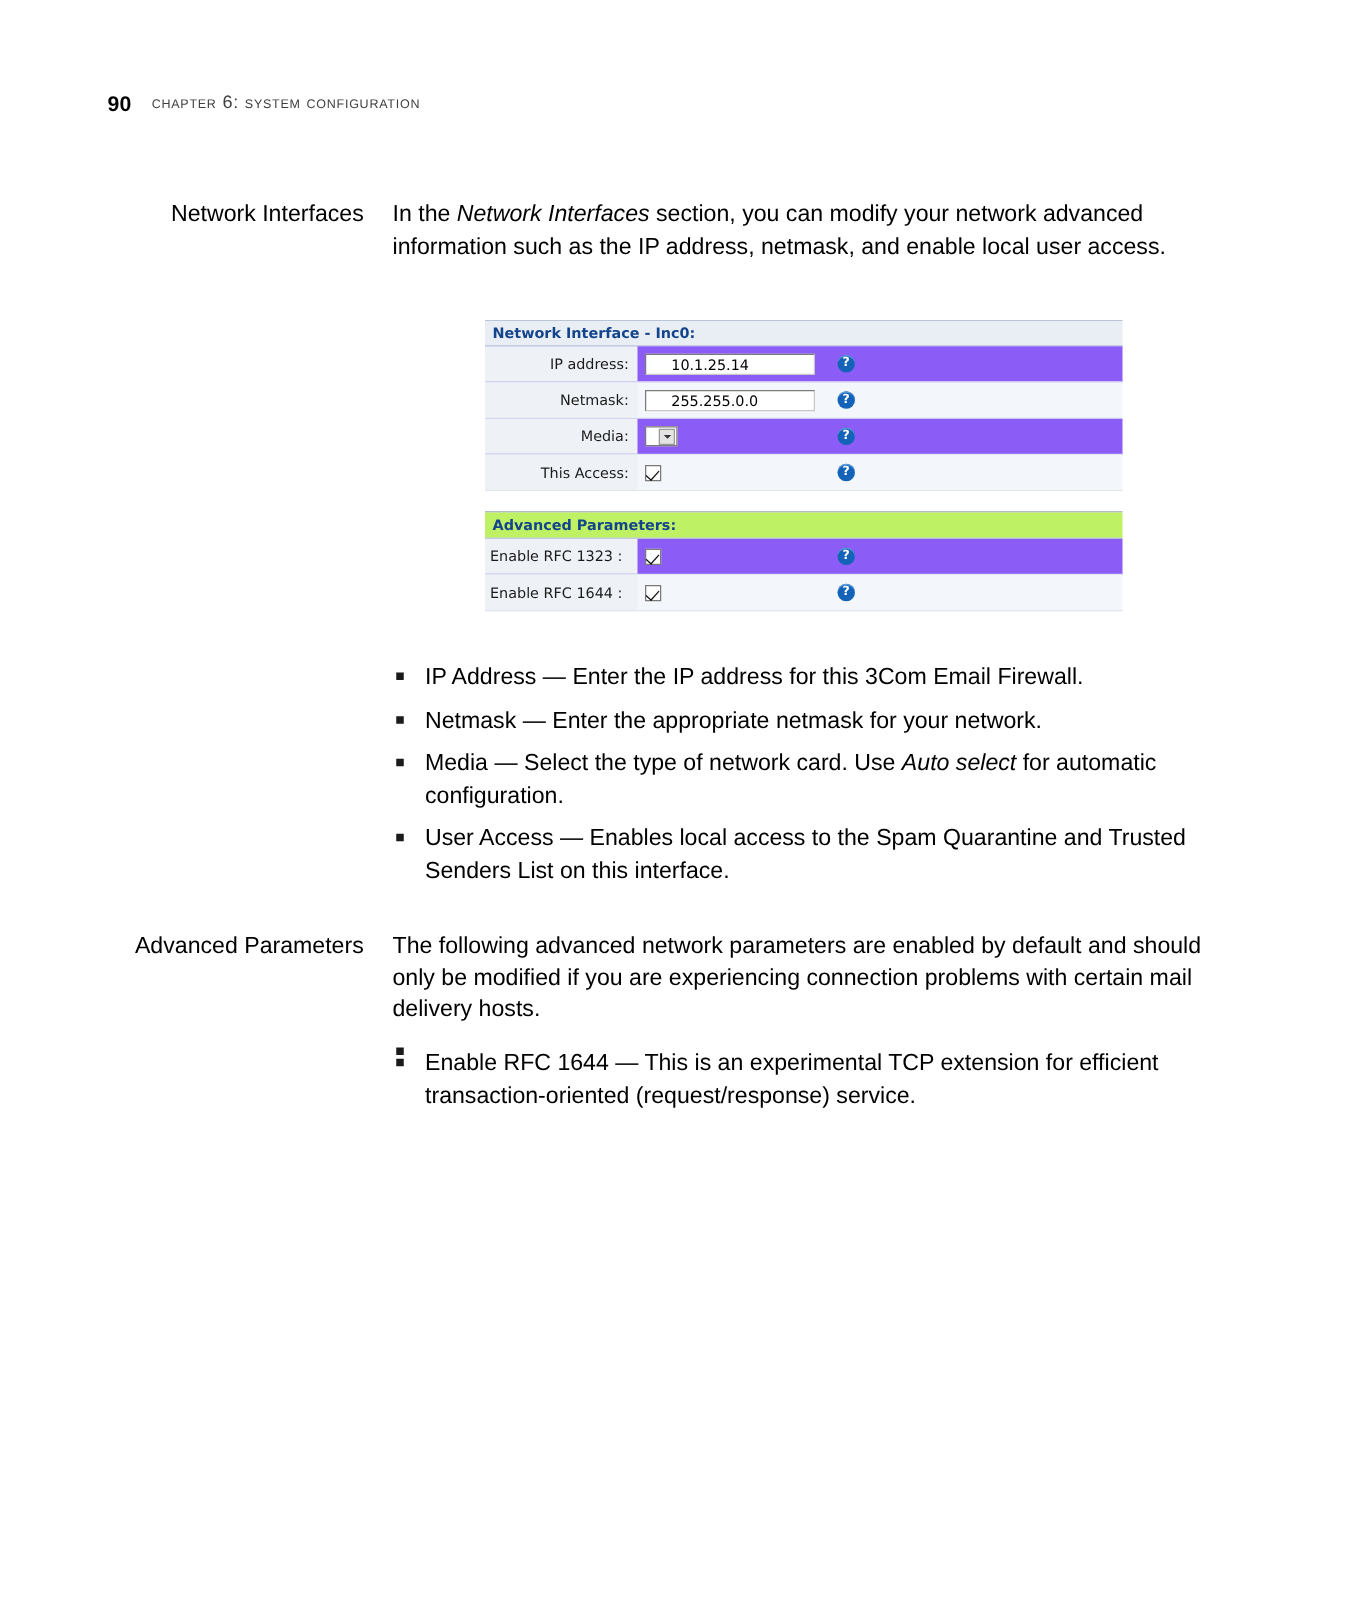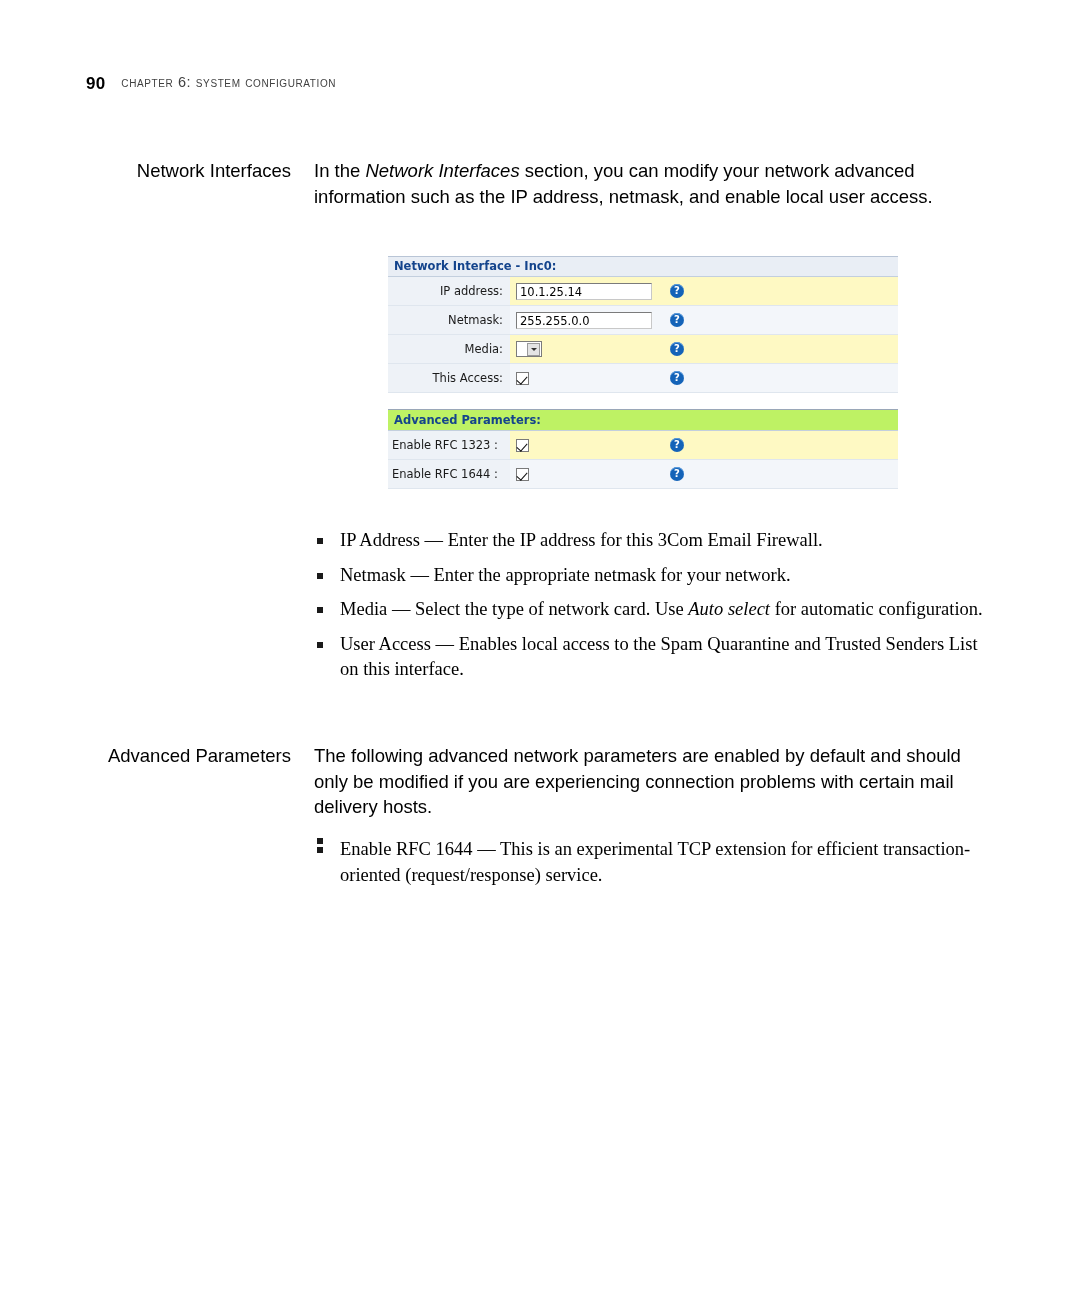--- a/index.html
+++ b/index.html
@@ -67,21 +67,20 @@
     margin: 0;
     padding: 0;
     list-style: none;
     font-size: 18.5px;
     line-height: 25.5px;
   }
   ul.bullets li {
     position: relative;
     padding-left: 26px;
     margin-bottom: 0px;
-    font-family: Liberation Serif, serif;
   }
   ul.bullets li .sq {
     position: absolute;
     left: 3px;
     top: 10px;
     width: 6px;
     height: 6px;
     background: #1a1a1a;
   }
   ul.bullets li + li { margin-top: 9px; }
@@ -106,21 +105,21 @@
     padding-left: 6px;
     color: #14448c;
     font-weight: bold;
     font-size: 11.5px;
   }
   .fig-row {
     display: flex;
     align-items: center;
     height: 28px;
     border-bottom: 1px solid #dfe6ee;
-    background: #fef9c3;
+    background: #8b5cf6;
   }
   .fig-row.alt { background: #f3f6fa; }
   .fig-label {
     width: 122px;
     text-align: right;
     padding-right: 7px;
     font-size: 11.5px;
     color: #1a1a1a;
     background: #eef2f7;
     height: 100%;
@@ -138,21 +137,21 @@
   .fig-rest { flex: 1; height: 100%; }
   .fig-input {
     width: 136px;
     height: 17px;
     line-height: 17px;
     border: 1px solid #7b7b7b;
     border-right-color: #c8c8c8;
     border-bottom-color: #c8c8c8;
     background: #ffffff;
     font-size: 11.5px;
-    padding-left: 3px;
+    padding-left: 20px;
     box-sizing: border-box;
     font-family: "DejaVu Sans", sans-serif;
   }
   .fig-select {
     width: 26px;
     height: 16px;
     border: 1px solid #7b7b7b;
     background: #ffffff;
     box-sizing: border-box;
     display: flex;

